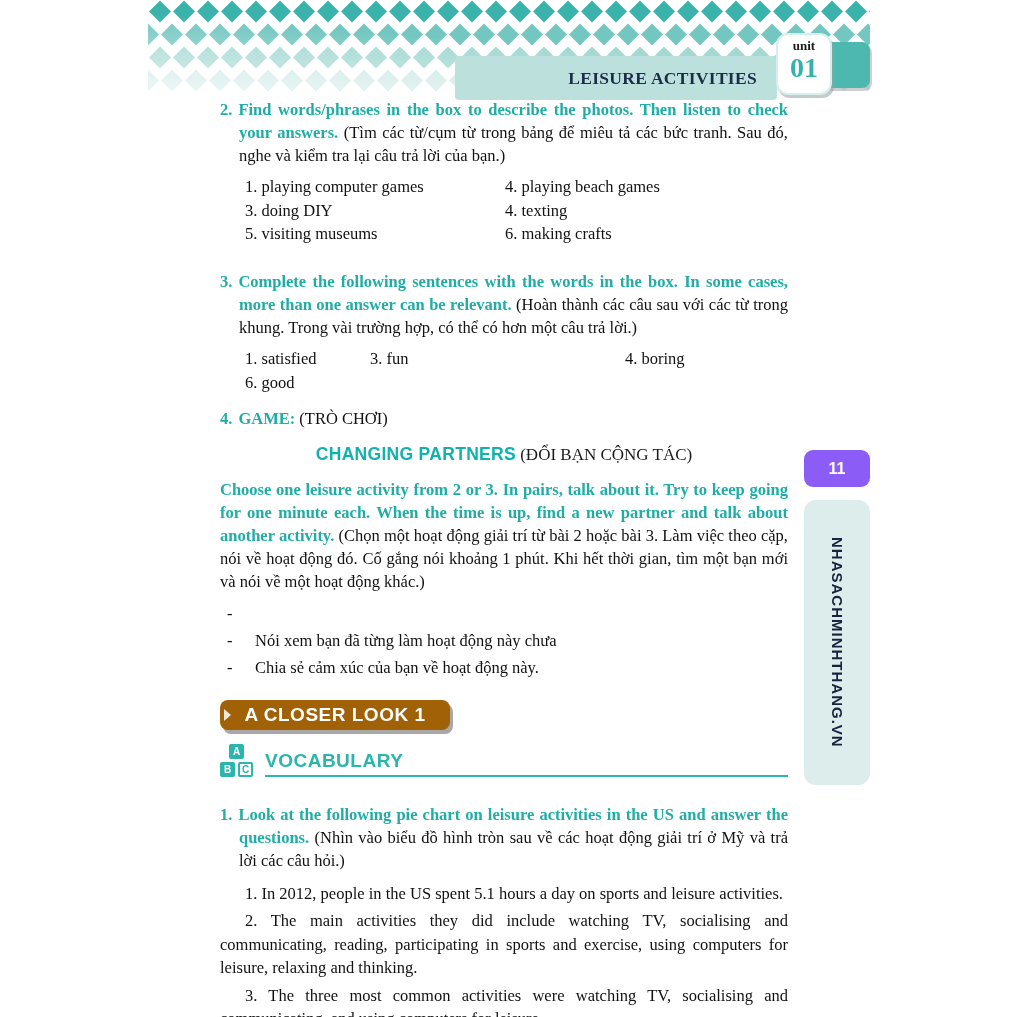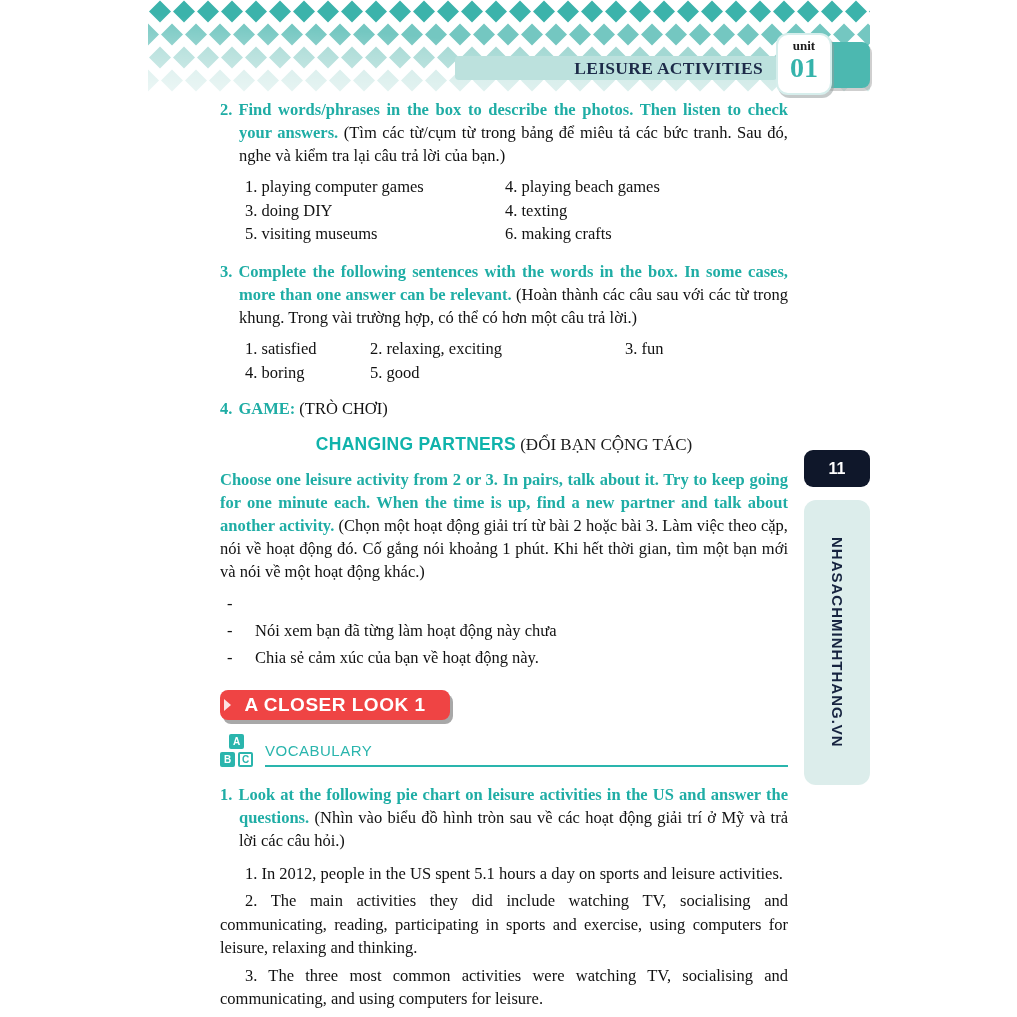--- a/index.html
+++ b/index.html
@@ -2,90 +2,90 @@
 <html><head>
 <meta charset="utf-8">
 <style>
   * { margin:0; padding:0; box-sizing:border-box; }
   html,body { background:#ffffff; }
   body { width:1017px; height:1017px; position:relative; overflow:hidden;
          font-family:"Liberation Serif", serif; color:#111; }
 
   
   .diamonds { position:absolute; left:148px; top:0; }
-  .title-band { position:absolute; left:455px; top:56px; width:322px; height:24px;
+  .title-band { position:absolute; left:455px; top:56px; width:322px; height:44px;
     background:#bce1dd; border-radius:4px; display:flex; align-items:center;
-    justify-content:flex-end; padding-right:14px; }
+    justify-content:flex-end; padding-right:20px; }
   .title-band span { font-weight:bold; font-size:17.5px; color:#1d2b49; letter-spacing:.3px; }
   .unit-tab { position:absolute; left:822px; top:42px; width:48px; height:46px;
     background:#4cb8b0; border-radius:8px; box-shadow:2px 3px 0 rgba(160,160,160,.5); }
   .unit-badge { position:absolute; left:776px; top:33px; width:56px; height:62px;
     background:#fff; border:2px solid #d6eeec; border-radius:12px;
     box-shadow:2px 3px 0 rgba(150,158,158,.55); text-align:center;
     font-family:Liberation Serif, serif; }
   .unit-word { display:block; margin-top:4px; font-weight:bold; font-size:13px; color:#1a1a1a; line-height:1.1; }
   .unit-num  { display:block; font-weight:bold; font-size:28px; color:#35b3ab; line-height:1.05;text-align:center; }
 
   
   .page-badge { position:absolute; left:804px; top:450px; width:66px; height:37px;
-    background:#0f172a; border-radius:9px; color:#fff; display:flex; align-items:center;
+    background:#8b5cf6; border-radius:9px; color:#fff; display:flex; align-items:center;
     justify-content:center; font-family:"Liberation Sans", sans-serif; font-weight:bold; font-size:16px; }
   .watermark { position:absolute; left:804px; top:500px; width:66px; height:285px;
     background:#dcedeb; border-radius:12px; display:flex; align-items:center; justify-content:center; }
   .watermark span { writing-mode:vertical-rl; text-orientation:mixed;
     font-family:"Liberation Sans", sans-serif; font-weight:bold; font-size:15px;
     letter-spacing:1px; color:#16233f; }
 
   
   main { position:absolute; left:220px; top:98px; width:568px; }
   .ex-head { font-weight:bold; font-size:16.5px; line-height:23px; text-align:justify;
     padding-left:19px; text-indent:-19px; }
   .ex-head .num { color:#1fada5; margin-right:6px; }
   .ex-head .en  { color:#1fada5; }
   .ex-head .vi  { color:#111; font-weight:normal; }
 
   .answers2 { margin:8px 0 0 25px; display:grid; grid-template-columns:260px 1fr;
     font-size:16.5px; line-height:23.5px; }
   .answers3 { margin:8px 0 0 25px; display:grid; grid-template-columns:125px 255px 1fr;
     font-size:16.5px; line-height:24px;font-family:Liberation Serif, serif; }
-  .mt14 { margin-top:14px; } .mt12 { margin-top:12px; }
+  .mt14 { margin-top:24px; } .mt12 { margin-top:12px; }
 
   .partners { margin-top:14px; text-align:center; font-size:17px; }
   .partners .en { font-family:"Liberation Sans", sans-serif; font-weight:bold;
     font-size:17.5px; color:#10b3ab; letter-spacing:.3px; }
   .partners .vi { color:#1a1a1a; }
 
   .game-para { margin-top:13px; text-align:justify; font-size:16.5px; line-height:23.2px; }
   .game-para .en { color:#1fada5; font-weight:bold; }
   .game-para .vi { color:#111; }
 
   .cando-label { margin-top:16px; margin-left:2px; font-weight:bold; font-size:16.5px; }
   .cando-list { margin-top:6px; }
   .cando-item { display:flex; font-size:16.5px; line-height:27px; }
   .cando-item .dash { width:35px; padding-left:7px; }
 
   .banner { margin-top:19px; position:relative; width:230px; height:30px;
-    background:#ef4444; border-radius:8px; box-shadow:3px 4px 0 #a8a8a8;
+    background:#a16207; border-radius:8px; box-shadow:3px 4px 0 #a8a8a8;
     display:flex; align-items:center; justify-content:center; }
   .banner span.txt { color:#fff; font-family:"Liberation Sans", sans-serif;
     font-weight:bold; font-size:19px; letter-spacing:.5px; }
   .banner .arrow { position:absolute; left:4px; top:9px; width:0; height:0;
     border-top:6px solid transparent; border-bottom:6px solid transparent;
     border-left:7px solid #ffffff; opacity:.85; }
 
   .vocab-head { margin-top:13px; position:relative; height:36px; display:flex; align-items:center; }
   .abc-icon { width:36px; height:34px; position:relative; margin-right:9px; flex:none; }
   .blk { position:absolute; width:15px; height:15px; display:flex; align-items:center;
     justify-content:center; font-family:"Liberation Sans", sans-serif; font-weight:bold;
     font-size:10px; border-radius:2px; }
   .blk-a { left:9px;  top:0;    background:#2ab5ad; color:#fff; }
   .blk-b { left:0;    top:18px; background:#2ab5ad; color:#fff; }
   .blk-c { left:18px; top:18px; background:#fff; color:#2ab5ad; border:2px solid #2ab5ad; }
-  .vocab-title { font-family:"Liberation Sans", sans-serif; font-weight:normal;
-    font-size:15px; color:#2ab5ad; letter-spacing:.5px; }
+  .vocab-title { font-family:"Liberation Sans", sans-serif; font-weight:bold;
+    font-size:19px; color:#2ab5ad; letter-spacing:.5px; }
   .vocab-line { position:absolute; left:45px; right:0; bottom:2px; height:2px; background:#2ab5ad; }
 
   .vpara { text-align:justify; font-size:16.5px; line-height:23.5px; text-indent:25px; margin-top:4px; }
   .vpara.first { margin-top:10px; }
 </style>
 </head>
 <body>
 
 <svg class="diamonds" width="722" height="92" viewBox="0 0 722 92" aria-hidden="true">
   <defs>
@@ -139,24 +139,23 @@
     <div>3. doing DIY</div>
     <div>4. texting</div>
     <div>5. visiting museums</div>
     <div>6. making crafts</div>
   </div>
 
   <p class="ex-head mt14"><span class="num">3.</span><span class="en">Complete the following sentences with the words in the box. In some cases, more than one answer can be relevant.</span><span class="vi"> (Hoàn thành các câu sau với các từ trong khung. Trong vài trường hợp, có thể có hơn một câu trả lời.)</span></p>
 
   <div class="answers3">
     <div>1. satisfied</div>
-    <div>2. relaxing, exciting</div>
     <div>3. fun</div>
     <div>4. boring</div>
-    <div>5. good</div>
+    <div>6. good</div>
   </div>
 
   <p class="ex-head mt12"><span class="num">4.</span><span class="en">GAME:</span><span class="vi"> (TRÒ CHƠI)</span></p>
 
   <p class="partners"><span class="en">CHANGING PARTNERS</span><span class="vi"> (ĐỔI BẠN CỘNG TÁC)</span></p>
 
   <p class="game-para"><span class="en">Choose one leisure activity from 2 or 3. In pairs, talk about it. Try to keep going for one minute each. When the time is up, find a new partner and talk about another activity.</span><span class="vi"> (Chọn một hoạt động giải trí từ bài 2 hoặc bài 3. Làm việc theo cặp, nói về hoạt động đó. Cố gắng nói khoảng 1 phút. Khi hết thời gian, tìm một bạn mới và nói về một hoạt động khác.)</span></p>
 
   <div class="cando-list">
     <div class="cando-item">

